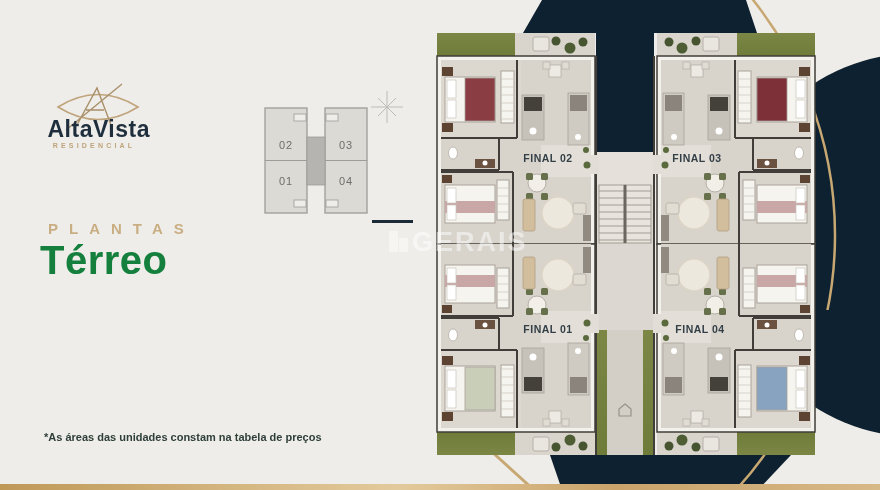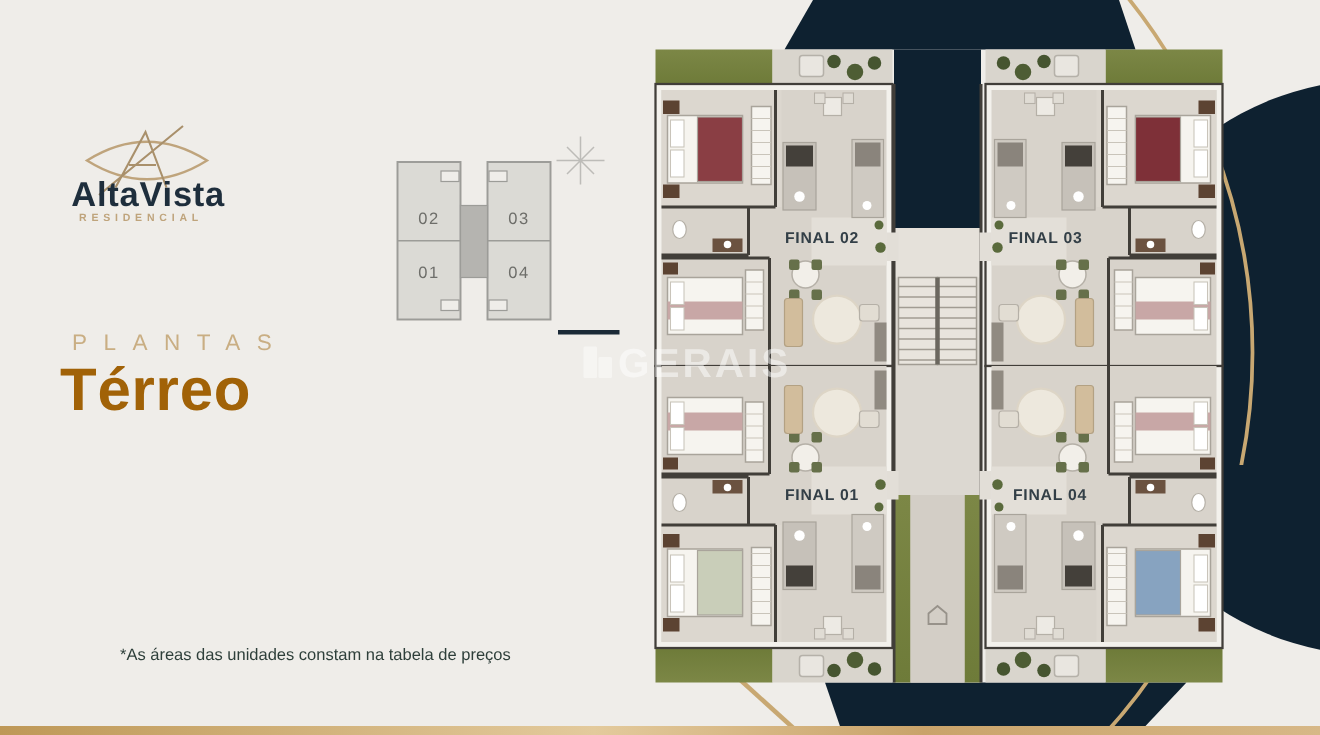--- a/index.html
+++ b/index.html
@@ -12,30 +12,30 @@
   #stage{position:absolute;left:0;top:0;width:880px;height:490px;}
   .brand-name{
     left:38px;top:116px;width:112px;text-align:right;
     font-size:23px;font-weight:600;letter-spacing:.5px;color:#1E2E3C;
   }
   .brand-sub{
     left:38px;top:142px;width:112px;text-align:center;
     font-size:7px;font-weight:600;letter-spacing:3.2px;color:#BFA47C;
   }
   .eyebrow{
-    left:48px;top:220px;font-size:15px;font-weight:400;
+    left:48px;top:220px;font-size:15px;font-weight:700;
     letter-spacing:11px;color:#C9AE83;
   }
   .heading{
-    left:40px;top:238px;font-size:40px;font-weight:800;color:#a16207;
+    left:40px;top:238px;font-size:40px;font-weight:800;color:#15803d;
     letter-spacing:.5px;
     text-align:right;
   }
   .footnote{
-    left:44px;top:431px;font-size:11px;font-weight:400;color:#2E3F3A;margin-left:36px;
+    left:44px;top:431px;font-size:11px;font-weight:700;color:#2E3F3A;
   }
   .kp-num{font-size:11px;fill:#6E6E6A;letter-spacing:1px;font-weight:500;}
   .unit-label{font-size:10.5px;font-weight:bold;fill:#333F47;letter-spacing:.5px;}
   .wm-text{font-size:27px;font-weight:bold;fill:#FFFFFF;opacity:.5;letter-spacing:2px;}
 </style>
 </head>
 <body>
 
 <svg id="stage" viewBox="0 0 880 490">
   <defs>

